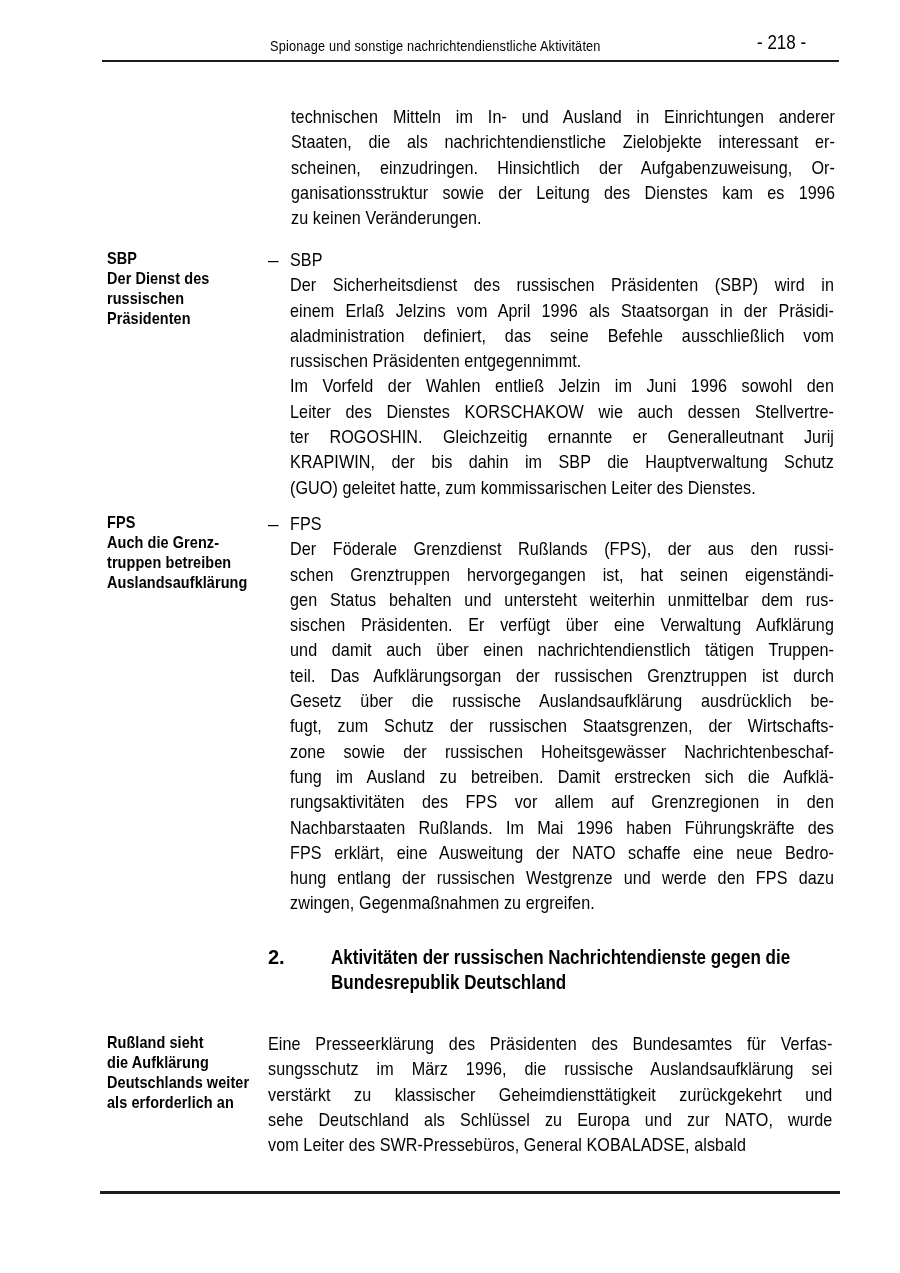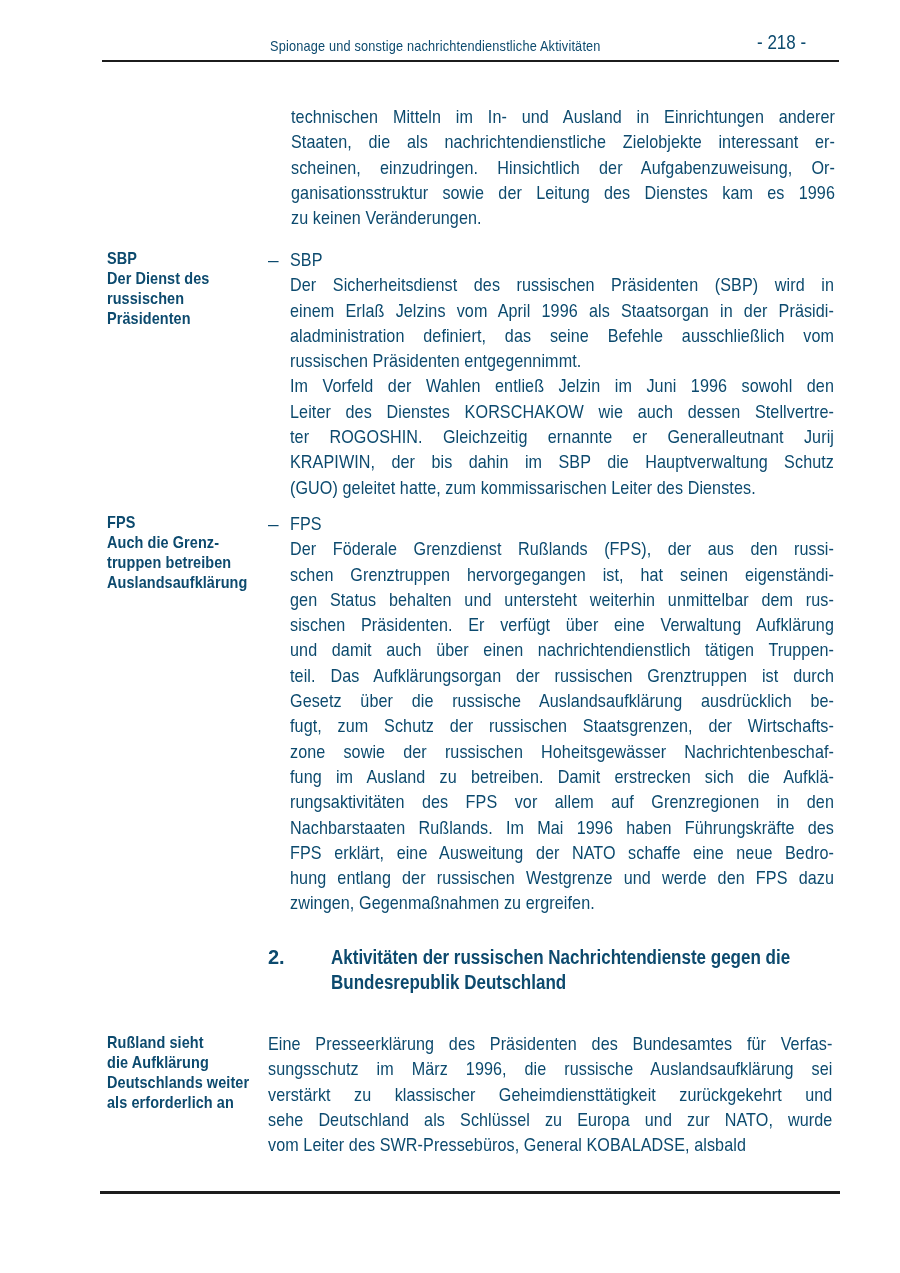--- a/index.html
+++ b/index.html
@@ -4,21 +4,21 @@
 <style>
   html, body { margin: 0; padding: 0; background: #e8e8e8; }
   .page {
     position: relative;
     width: 900px;
     height: 1273px;
     margin: 0 auto;
     background: #ffffff;
     overflow: hidden;
     font-family: "Liberation Sans", sans-serif;
-    color: #0c4a6e;
+    color: #000000;
   }
   
   .cx { transform: scaleX(0.85); transform-origin: 0 0; }
 
   .abs { position: absolute; }
 
   
   .header-title { left: 270px; top: 37px; font-size: 15px; line-height: 18px; white-space: nowrap; letter-spacing: 0.2px; }
   .header-page  { left: 757px; top: 31px; font-size: 20px; line-height: 22px; white-space: nowrap; }
   .header-rule  { left: 102px; top: 60px; width: 737px; height: 2px; background: #1c1c1c; }

